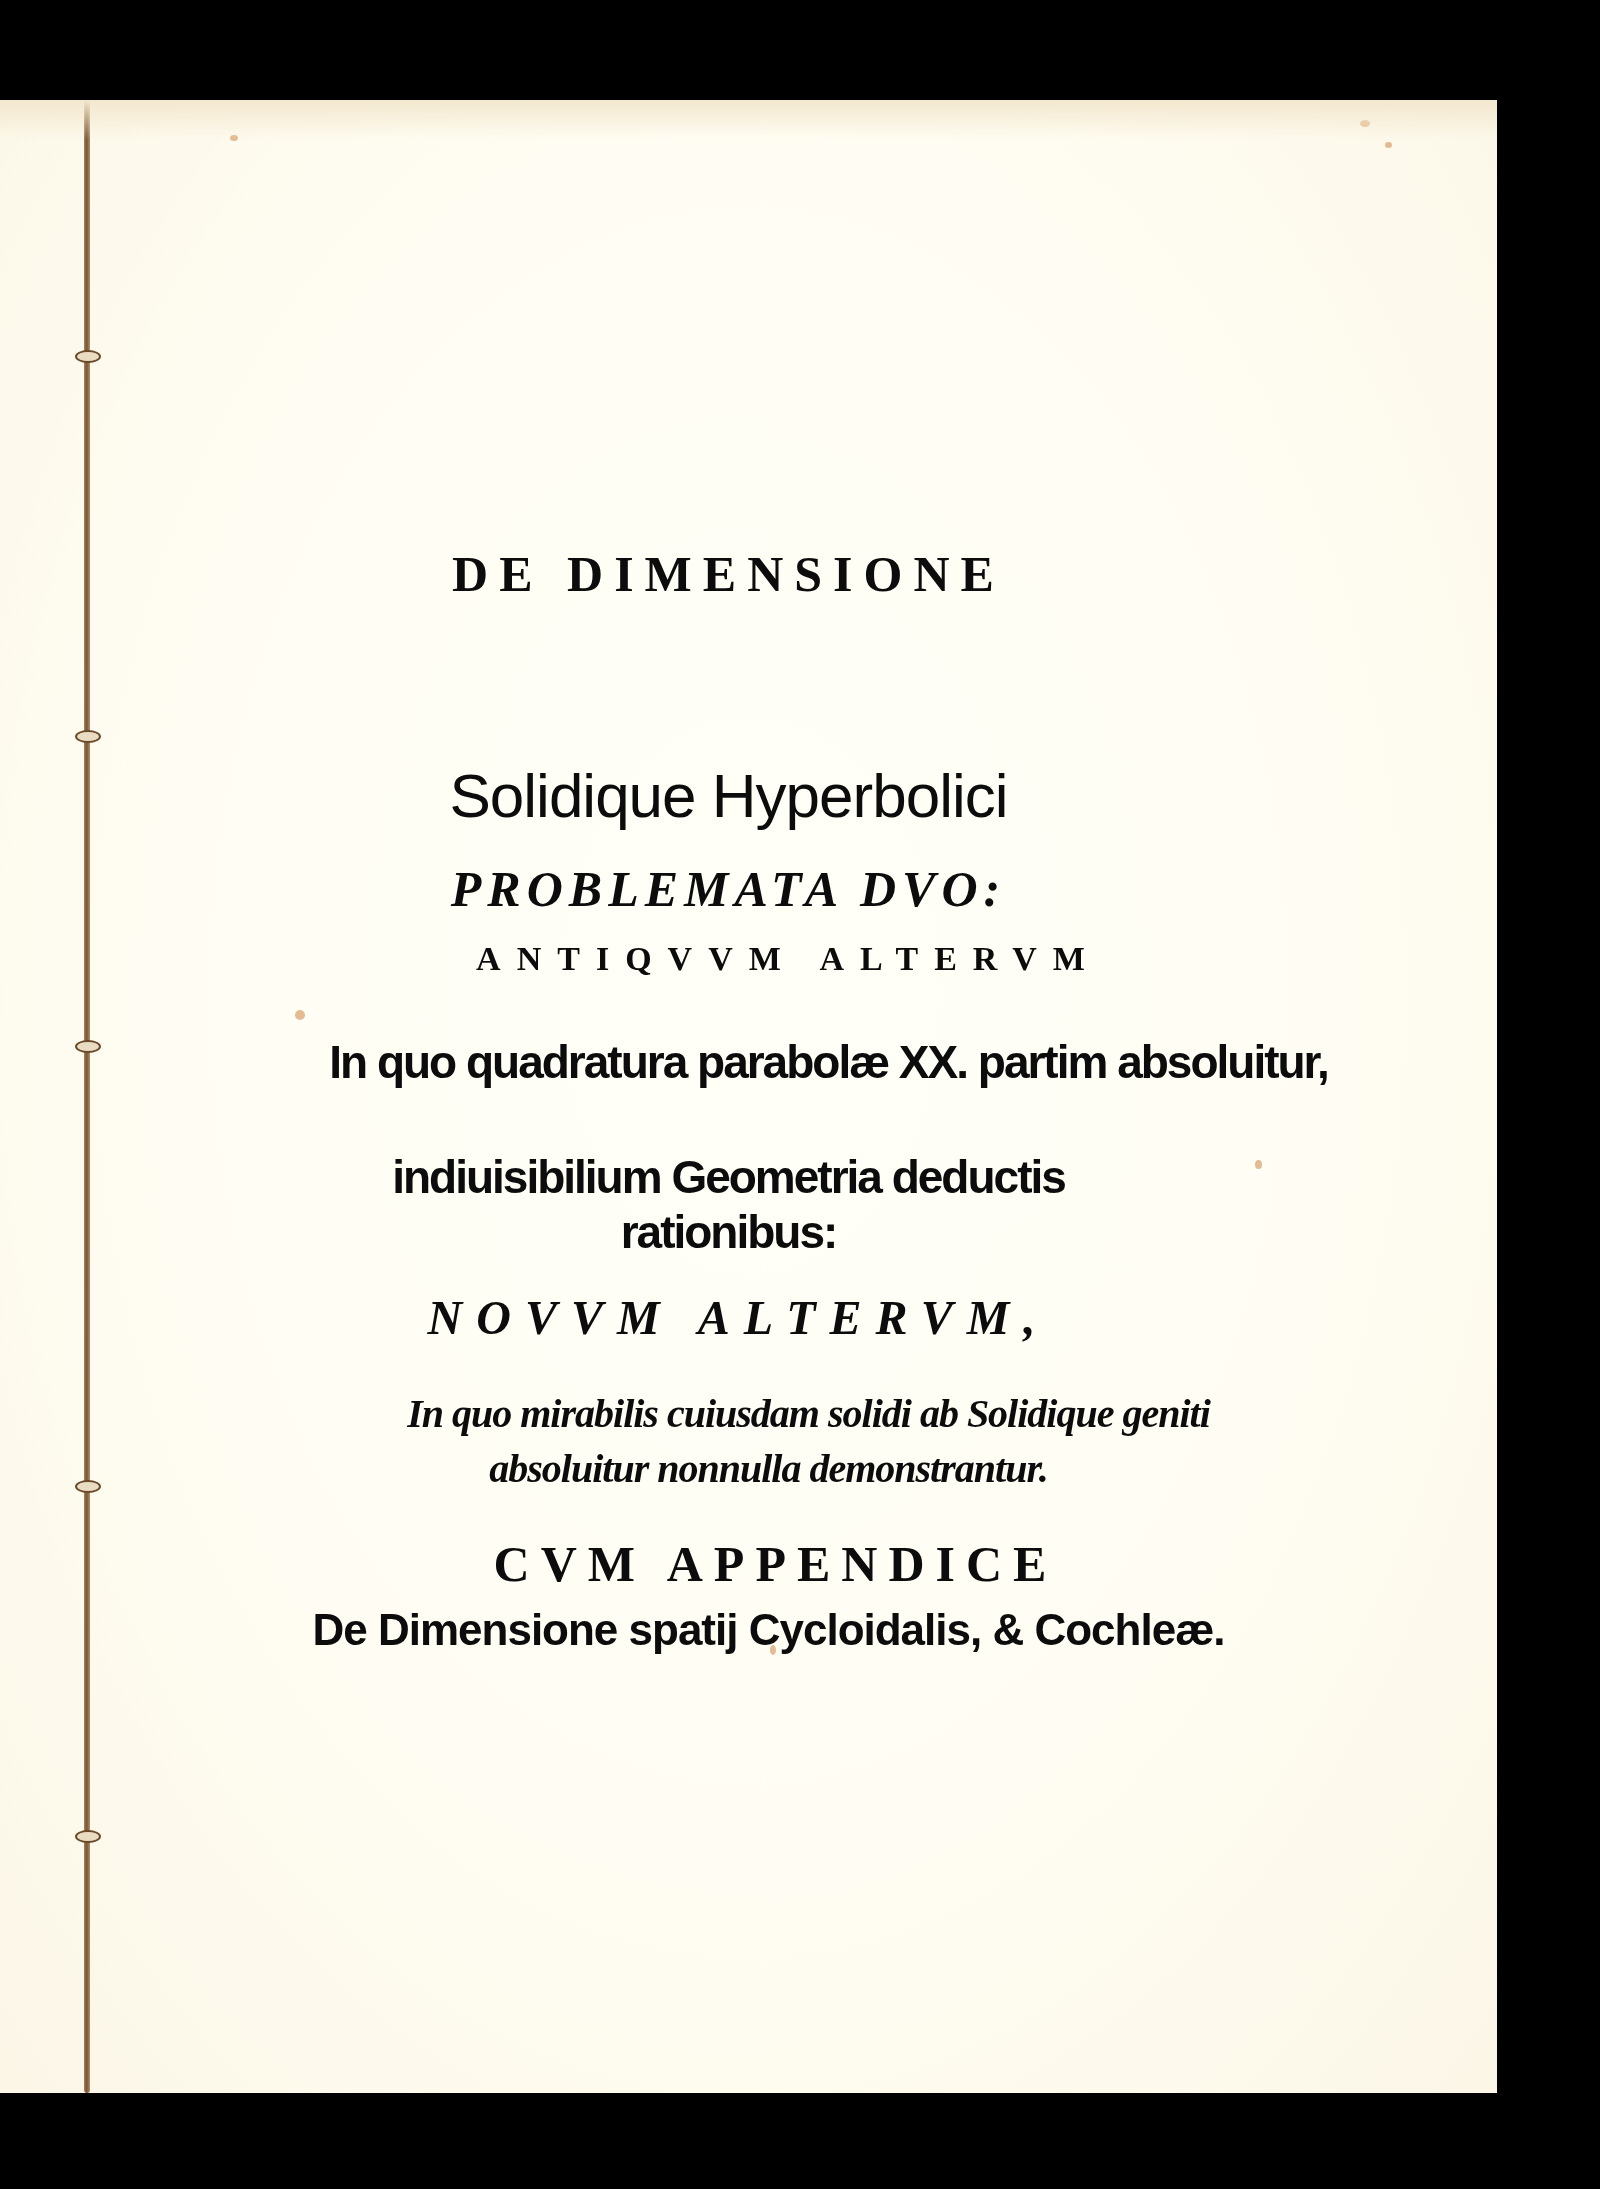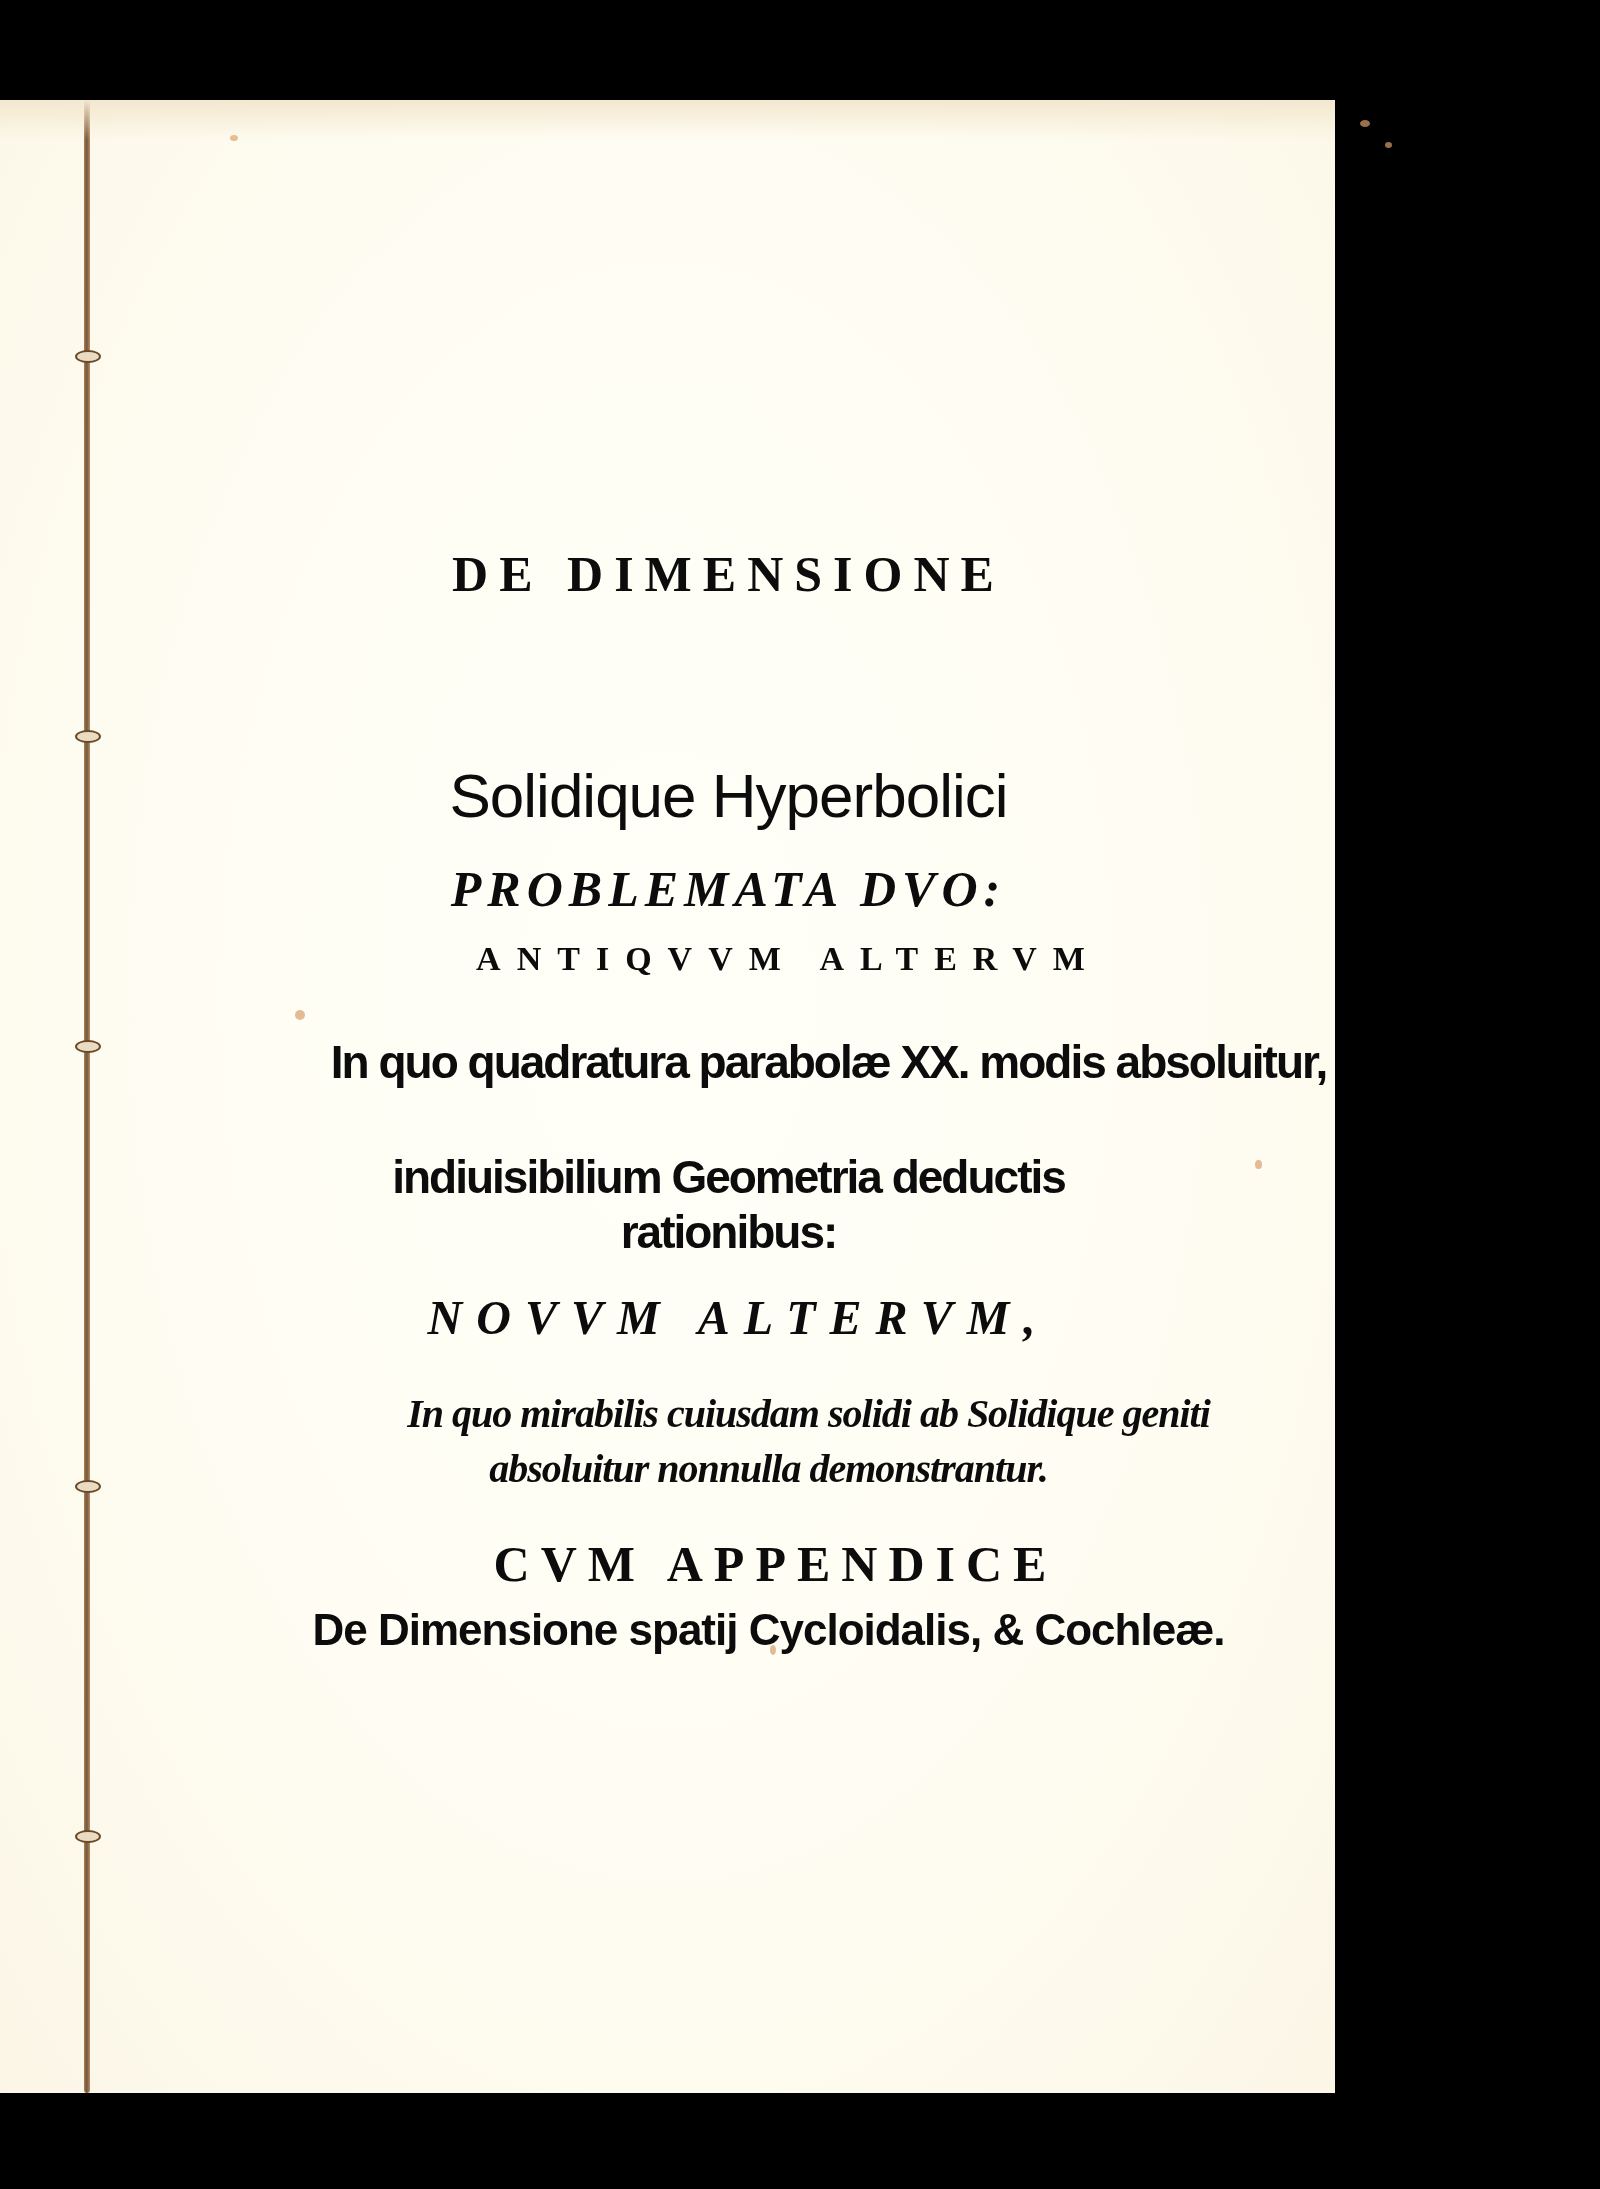--- a/index.html
+++ b/index.html
@@ -1,21 +1,21 @@
 <!DOCTYPE html>
 <html><head>
 <meta charset="utf-8">
 <style>
   html, body { margin:0; padding:0; }
   body {
     width:1600px; height:2189px; background:#000; position:relative; overflow:hidden;
     font-family: "Liberation Serif", "DejaVu Serif", serif;
   }
   .page {
-    position:absolute; left:0; top:100px; width:1335px; height:1993px;
+    position:absolute; left:0; top:100px; width:1497px; height:1993px;
     background: radial-gradient(ellipse at 50% 45%, #fffff8 0%, #fffdf3 55%, #fbf6e6 100%);
   }
   .page::after {
     content:""; position:absolute; left:0; right:0; top:0; height:40px;
     background: linear-gradient(#f3e8cf, rgba(255,255,255,0));
   }
   .gutter {
     position:absolute; left:84px; top:0; width:6px; height:1993px;
     background: linear-gradient(90deg, #9b6a3a, #5b3a1c 45%, #a87a4c);
     border-radius:3px; opacity:.85;
@@ -63,21 +63,21 @@
   <div class="speck" style="left:1385px;top:42px;width:7px;height:6px"></div>
   <div class="speck" style="left:295px;top:910px;width:10px;height:10px"></div>
   <div class="speck" style="left:1255px;top:1060px;width:7px;height:9px"></div>
   <div class="speck" style="left:770px;top:1545px;width:6px;height:10px"></div>
 
   <div class="text">
     <div class="line l1">DE DIMENSIONE</div>
     <div class="line l3">Solidique Hyperbolici</div>
     <div class="line l4">PROBLEMATA DVO:</div>
     <div class="line l5">ANTIQVVM ALTERVM</div>
-    <div class="line l6">In quo quadratura parabolæ XX. modis absoluitur,</div>
+    <div class="line l6">In quo quadratura parabolæ XX. partim absoluitur,</div>
     <div class="line l8">indiuisibilium Geometria deductis</div>
     <div class="line l9">rationibus:</div>
     <div class="line l10">NOVVM ALTERVM,</div>
     <div class="line l11">In quo mirabilis cuiusdam solidi ab Solidique geniti</div>
     <div class="line l12">absoluitur nonnulla demonstrantur.</div>
     <div class="line l13">CVM APPENDICE</div>
     <div class="line l14">De Dimensione spatij Cycloidalis, &amp; Cochleæ.</div>
   </div>
 </div>
 

